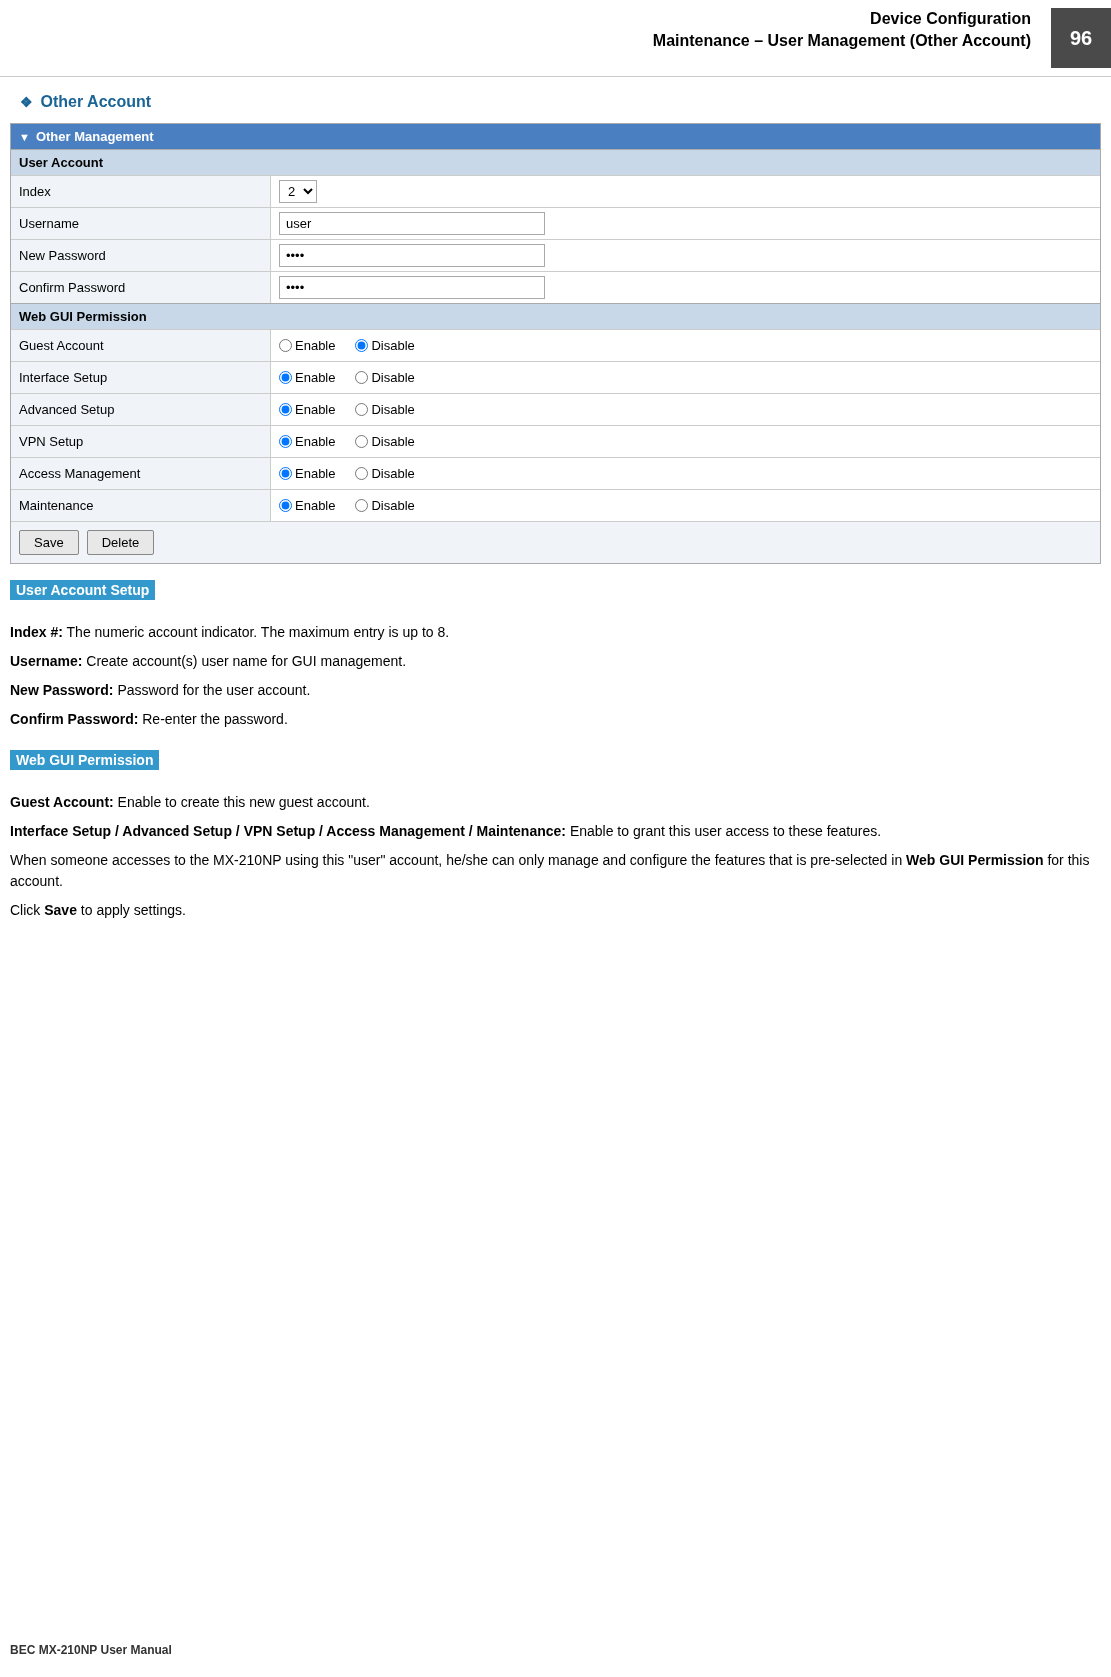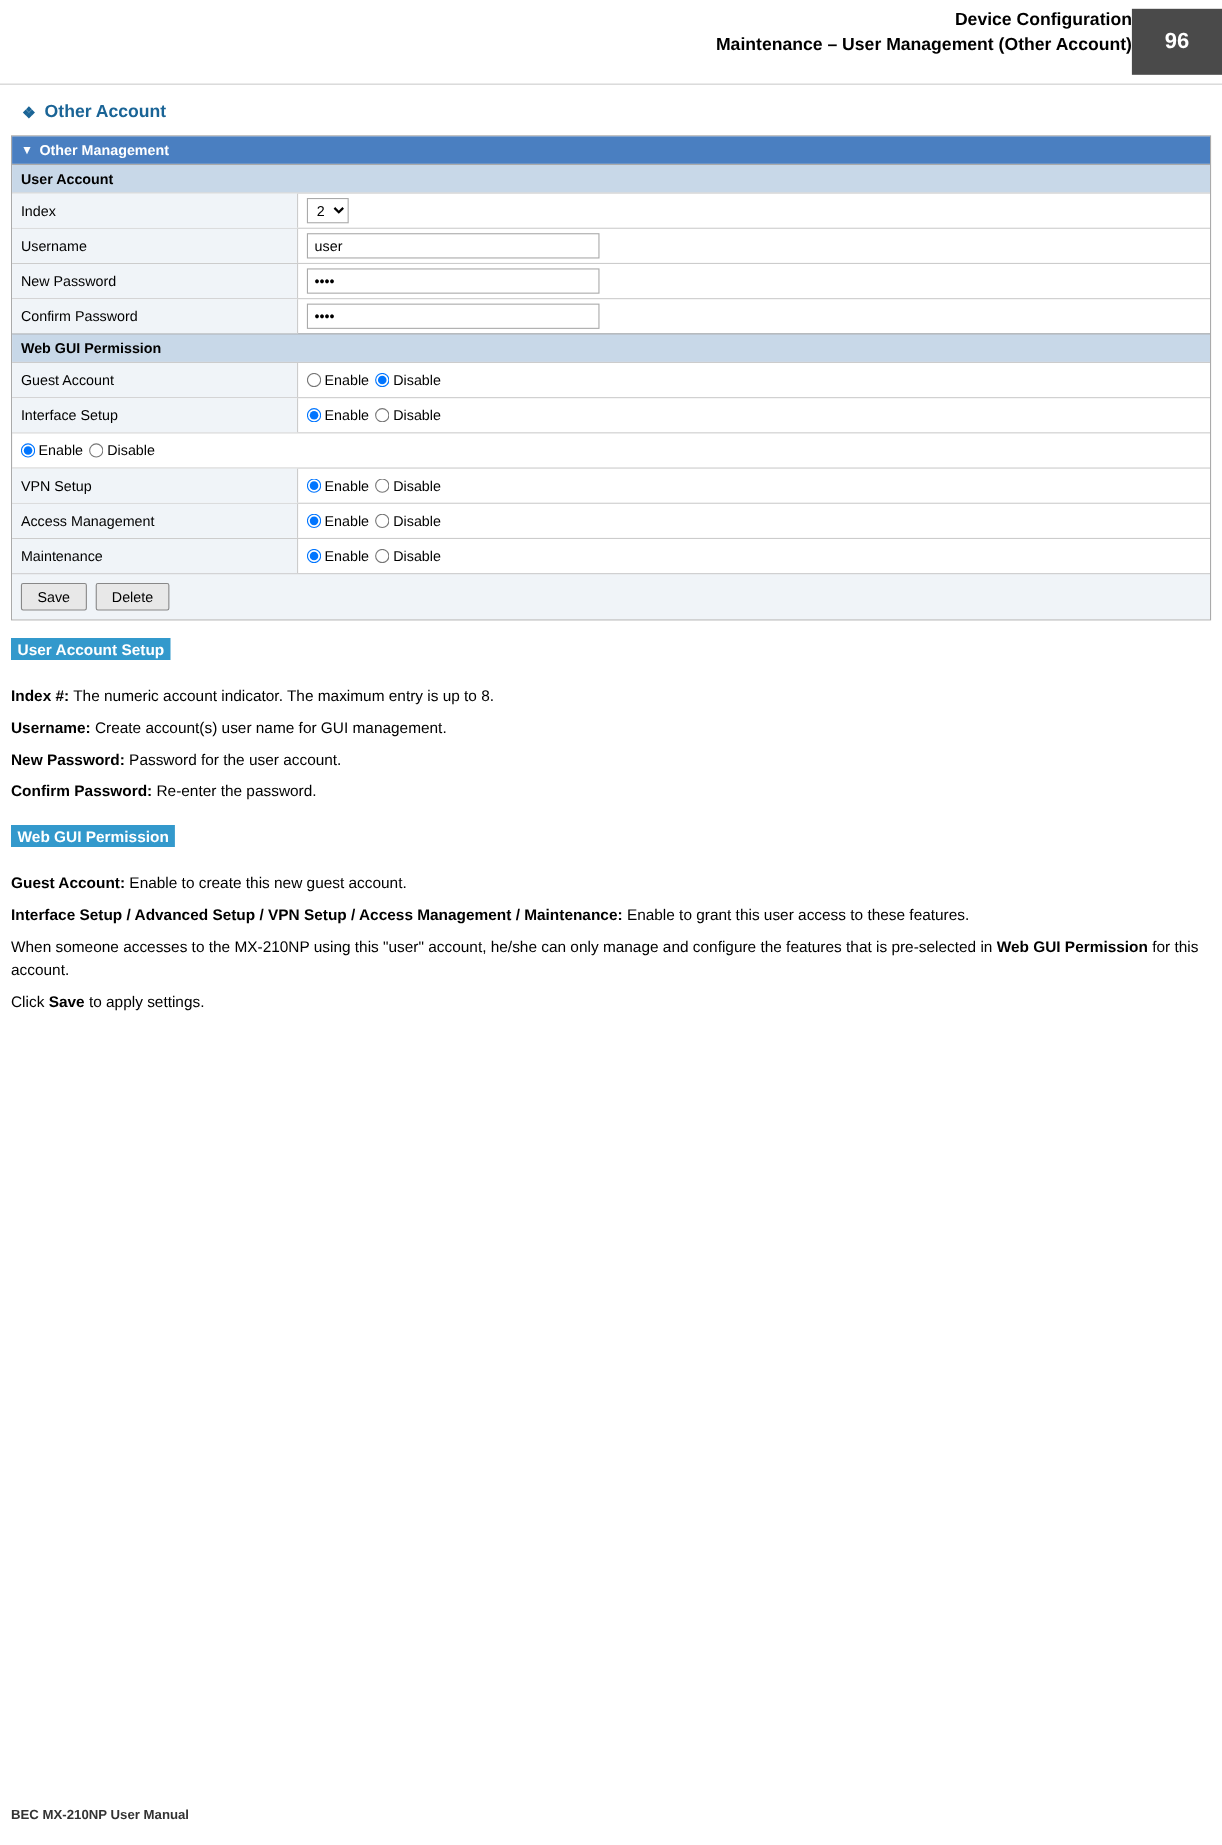--- a/index.html
+++ b/index.html
@@ -30,22 +30,23 @@
       flex: 1;
     }
     .page-number-box {
       background: #4a4a4a;
       color: #fff;
       font-size: 20px;
       font-weight: bold;
       display: flex;
       align-items: center;
       justify-content: center;
-      width: 82px;
+      width: 60px;
       min-height: 60px;
+      margin-left: 20px;
     }
 
     
     .section-heading {
       color: #1a6496;
       font-size: 16px;
       font-weight: bold;
       margin: 16px 0 12px 20px;
       display: flex;
       align-items: center;
@@ -122,21 +123,21 @@
     input.form-input {
       padding: 3px 6px;
       font-size: 13px;
       border: 1px solid #aaa;
       width: 266px;
     }
 
     .radio-group {
       display: flex;
       align-items: center;
-      gap: 6px;
+      gap: 20px;
     }
     .radio-group label {
       display: flex;
       align-items: center;
       gap: 3px;
       font-size: 13px;
       cursor: pointer;
     }
     input[type="radio"] {
       cursor: pointer;
@@ -283,20 +284,21 @@
           <input type="radio" name="interface" checked="" style=""> Enable
         </label>
         <label>
           <input type="radio" name="interface" style=""> Disable
         </label>
       </div>
     </div>
   </div>
 
   <div class="form-row">
+    <div class="form-label">Advanced Setup</div>
     <div class="form-value">
       <div class="radio-group">
         <label>
           <input type="radio" name="advanced" checked="" style=""> Enable
         </label>
         <label>
           <input type="radio" name="advanced" style=""> Disable
         </label>
       </div>
     </div>

